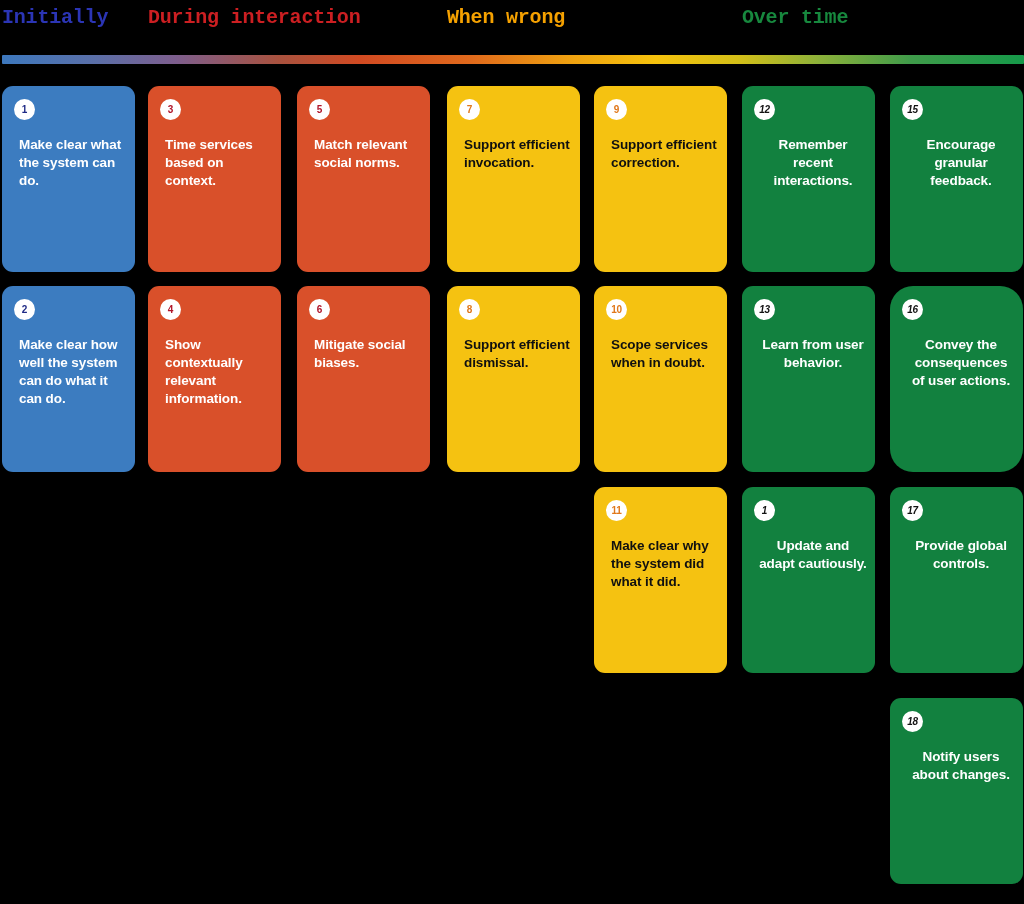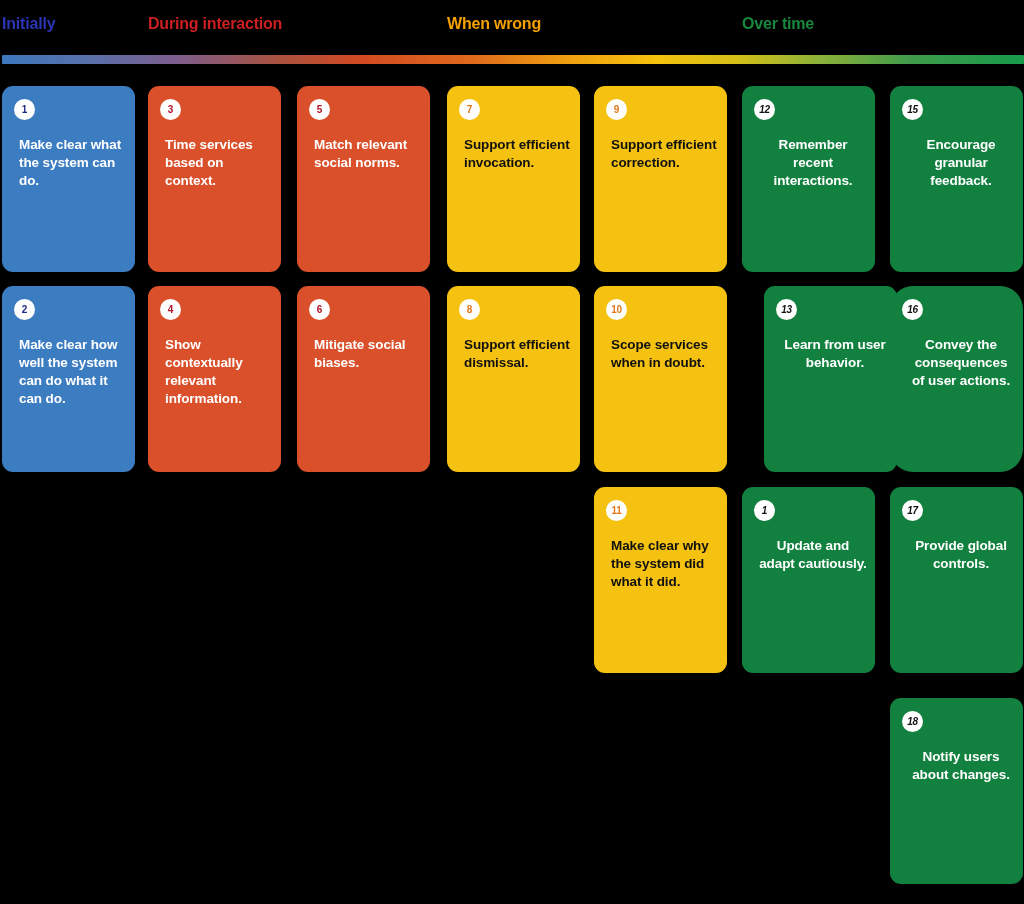--- a/index.html
+++ b/index.html
@@ -19,26 +19,27 @@
 
   
   #header-band {
     position: absolute;
     left: 0; top: 0;
     width: 1024px;
     height: 55px;
   }
   .phase-header {
     position: absolute;
-    top: 16px;
-    font-size: 16px;
+    top: 8px;
+    font-size: 20px;
     font-weight: bold;
     letter-spacing: -0.2px;
     white-space: nowrap;
     line-height: 1;
+    font-family: Liberation Mono, monospace;
   }
 
   
   #gradient-bar {
     position: absolute;
     left: 2px;
     top: 55px;
     width: 1022px;
     height: 9px;
     border-radius: 1px;
@@ -169,21 +170,21 @@
       <div class="card-text">Scope services when in doubt.</div>
     </div>
     <div class="card c-yellow" style="left: 594px; top: 487px;">
       <div class="card-badge">11</div>
       <div class="card-text">Make clear why the system did what it did.</div>
     </div>
     <div class="card c-green" style="left: 742px; top: 86px;">
       <div class="card-badge">12</div>
       <div class="card-text">Remember recent interactions.</div>
     </div>
-    <div class="card c-green" style="left: 764px; top: 286px;">
+    <div class="card c-green" style="left: 742px; top: 286px;">
       <div class="card-badge">13</div>
       <div class="card-text">Learn from user behavior.</div>
     </div>
     <div class="card c-green" style="left: 742px; top: 487px;">
       <div class="card-badge">1</div>
       <div class="card-text">Update and adapt cautiously.</div>
     </div>
     <div class="card c-green" style="left: 890px; top: 86px;">
       <div class="card-badge">15</div>
       <div class="card-text">Encourage granular feedback.</div>

